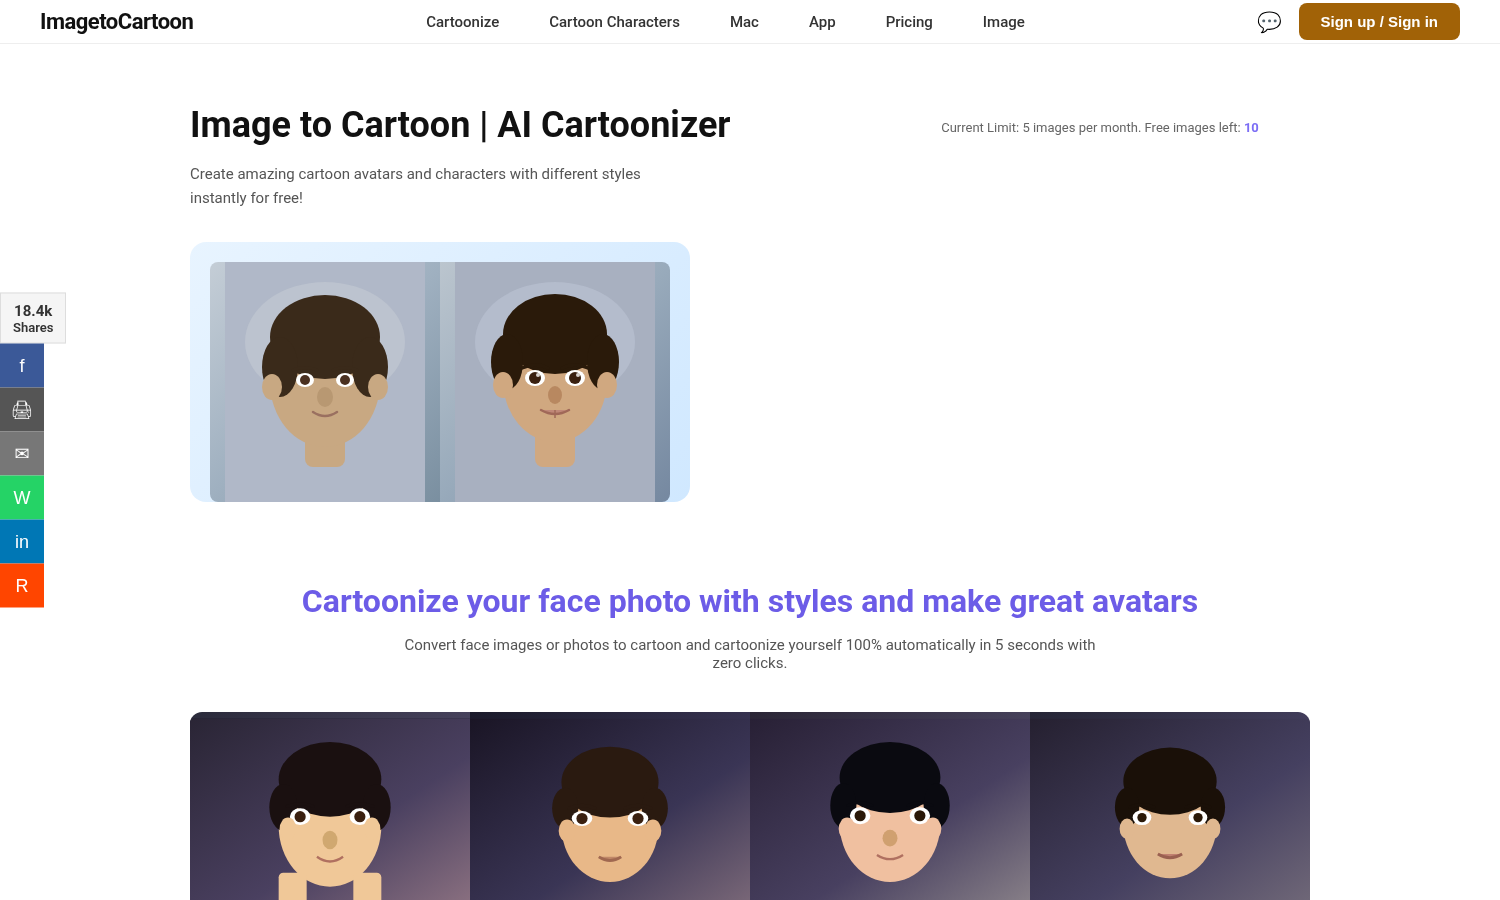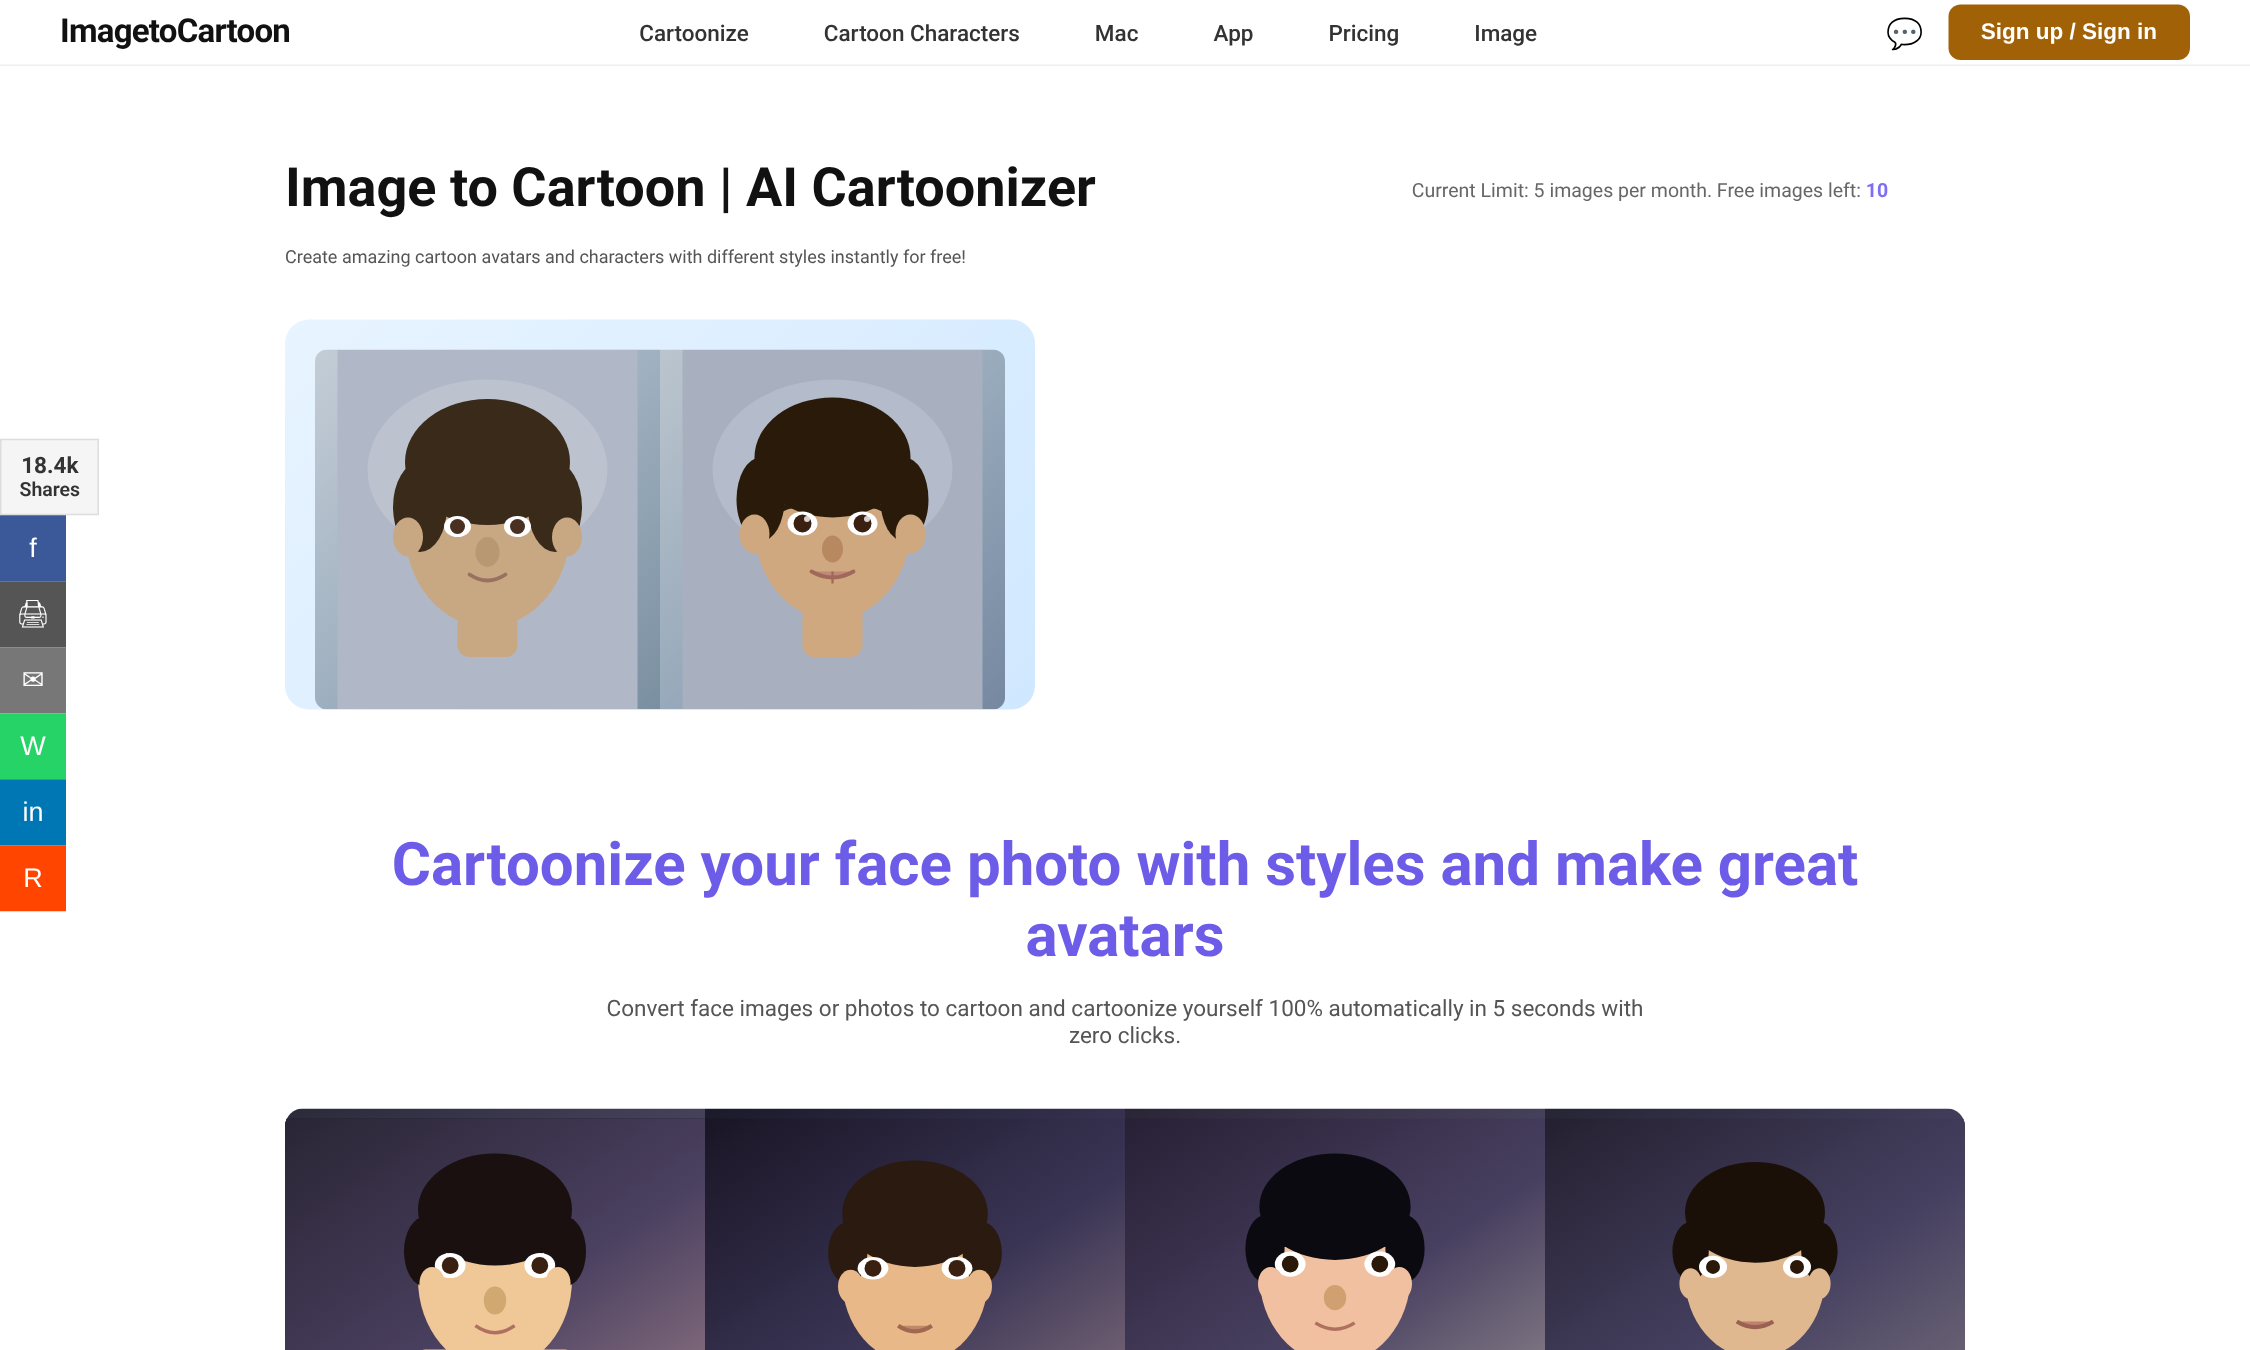--- a/index.html
+++ b/index.html
@@ -40,21 +40,21 @@
     .social-email { background: #777; }
     .social-whatsapp { background: #25d366; }
     .social-linkedin { background: #0077b5; }
     .social-reddit { background: #ff4500; }
 
     
     .main-content { max-width: 1200px; margin: 0 auto; padding: 60px 40px 40px; }
     .hero-section { display: flex; gap: 76px; align-items: flex-start; }
     .hero-left { flex: 1; }
     .hero-title { font-size: 36px; font-weight: 700; color: #111; margin-bottom: 16px; }
-    .hero-desc { font-size: 12px; color: #555; line-height: 1.6; margin-bottom: 32px; max-width: 480px; }
+    .hero-desc { font-size: 15px; color: #555; line-height: 1.6; margin-bottom: 32px; max-width: 480px; }
 
     .hero-image-container {
       position: relative; border-radius: 16px; overflow: hidden;
       background: linear-gradient(135deg, #e8f4ff 0%, #d0e8ff 100%);
       padding: 20px 20px 0 20px; max-width: 500px;
     }
     .hero-image-wrapper {
       display: flex; border-radius: 8px; overflow: hidden;
     }
     
@@ -78,21 +78,21 @@
       box-shadow: 0 4px 16px rgba(124,110,245,0.4);
     }
     .upload-icon-svg { font-size: 28px; }
     .upload-hint { color: #888; font-size: 13px; margin-top: 24px; line-height: 1.8; }
 
     .current-limit { text-align: center; margin-top: 16px; font-size: 13px; color: #666; }
     .limit-number { color: #7c6ef5; font-weight: 700; }
 
     
     .bottom-section { margin-top: 80px; text-align: center; }
-    .section-title { font-size: 40px; font-weight: 700; color: #6c5ce7; margin-bottom: 16px; }
+    .section-title { font-size: 32px; font-weight: 700; color: #6c5ce7; margin-bottom: 16px; }
     .section-desc { font-size: 15px; color: #555; margin-bottom: 40px; max-width: 700px; margin-left: auto; margin-right: auto; }
     .gallery { display: grid; grid-template-columns: repeat(4, 1fr); gap: 0; border-radius: 12px; overflow: hidden; }
     .gallery-item { height: 200px; overflow: hidden; }
     .gi1 { background: linear-gradient(160deg, #2a2a3a 0%, #4a4560 40%, #6a6080 70%, #f0d0b0 100%); }
     .gi2 { background: linear-gradient(160deg, #1a1a2a 0%, #3a3555 40%, #8a7880 70%, #d0a880 100%); }
     .gi3 { background: linear-gradient(160deg, #2a2535 0%, #4a4560 40%, #7a7080 70%, #e0b090 100%); }
     .gi4 { background: linear-gradient(160deg, #252535 0%, #454060 40%, #6a6080 70%, #c0a080 100%); }
   </style>
 </head>
 <body>

